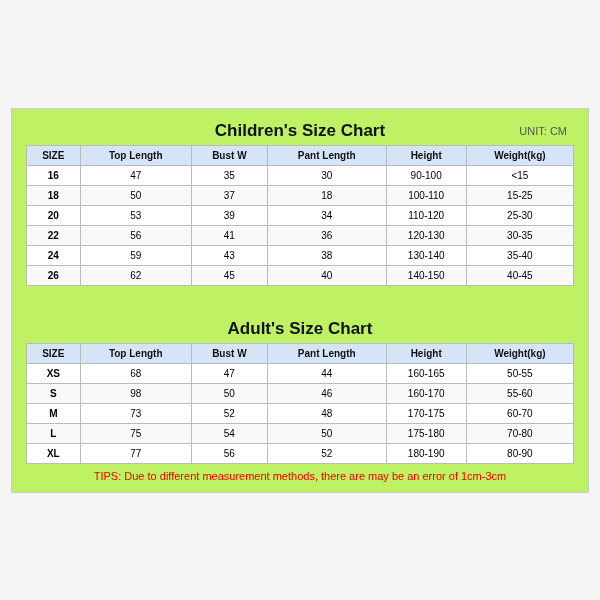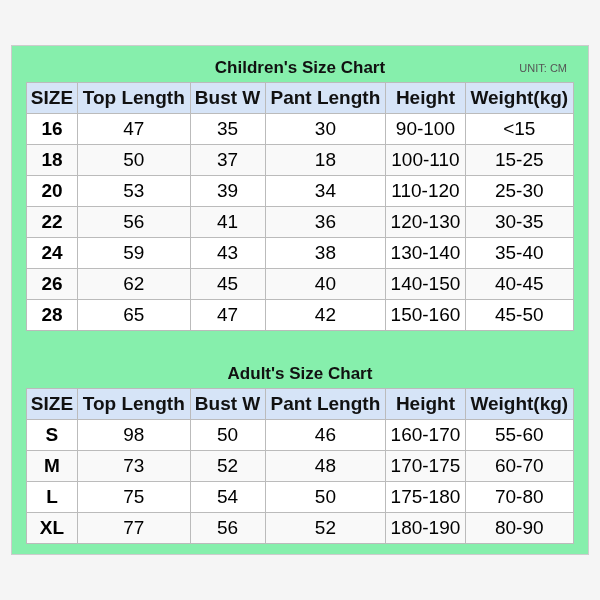--- a/index.html
+++ b/index.html
@@ -6,21 +6,21 @@
     body {
       width: 600px;
       height: 600px;
       background: #f5f5f5;
       display: flex;
       align-items: center;
       justify-content: center;
       font-family: Arial, sans-serif;
     }
     .chart-container {
-      background: #86efac;
+      background: #bef264;
       border: 1px solid #ccc;
       padding: 12px 14px 10px 14px;
       width: 578px;
     }
     .section-title-row {
       display: flex;
       align-items: center;
       justify-content: center;
       position: relative;
       margin-bottom: 4px;
@@ -33,21 +33,21 @@
     }
     .unit-label {
       position: absolute;
       right: 7px;
       font-size: 11px;
       color: #555;
     }
     table {
       width: 100%;
       border-collapse: collapse;
-      font-size: 19px;
+      font-size: 10px;
     }
     table th, table td {
       border: 1px solid #bbb;
       text-align: center;
       padding: 4px 3px;
     }
     .children-header th {
       background: #d6e4f7;
       font-weight: bold;
       color: #111;
@@ -153,28 +153,20 @@
           <td>35-40</td>
         </tr>
         <tr>
           <td class="size-col">26</td>
           <td>62</td>
           <td>45</td>
           <td>40</td>
           <td>140-150</td>
           <td>40-45</td>
         </tr>
-        <tr>
-          <td class="size-col">28</td>
-          <td>65</td>
-          <td>47</td>
-          <td>42</td>
-          <td>150-160</td>
-          <td>45-50</td>
-        </tr>
       </tbody>
   </table>
 
   <div class="spacer"></div>
 
   <div class="adult-title-row">
     <span class="adult-title">Adult's Size Chart</span>
   </div>
 
   <table>
@@ -182,20 +174,28 @@
       <tr class="adult-header">
         <th>SIZE</th>
         <th>Top Length</th>
         <th>Bust W</th>
         <th>Pant Length</th>
         <th>Height</th>
         <th>Weight(kg)</th>
       </tr>
     </thead>
     <tbody id="adult-tbody">
+    <tr>
+          <td class="size-col">XS</td>
+          <td>68</td>
+          <td>47</td>
+          <td>44</td>
+          <td>160-165</td>
+          <td>50-55</td>
+        </tr>
         <tr>
           <td class="size-col">S</td>
           <td>98</td>
           <td>50</td>
           <td>46</td>
           <td>160-170</td>
           <td>55-60</td>
         </tr>
         <tr>
           <td class="size-col">M</td>
@@ -217,13 +217,14 @@
           <td class="size-col">XL</td>
           <td>77</td>
           <td>56</td>
           <td>52</td>
           <td>180-190</td>
           <td>80-90</td>
         </tr>
       </tbody>
   </table>
 
+  <div class="tips">TIPS: Due to different measurement methods, there are may be an error of 1cm-3cm</div>
 </div>
 
 </body></html>

